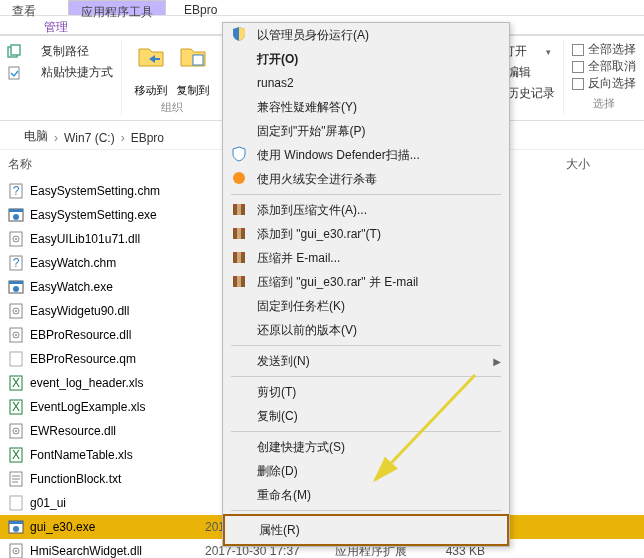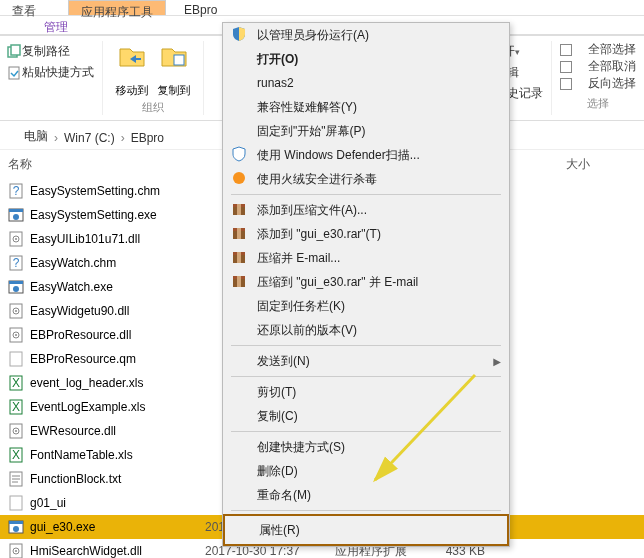--- a/index.html
+++ b/index.html
@@ -1,27 +1,27 @@
 <!DOCTYPE html>
 <html><head>
 <meta charset="utf-8">
 <style>
 *{margin:0;padding:0;box-sizing:border-box;font-family:"Microsoft YaHei",sans-serif;font-size:12px}
 body{background:#fff;width:644px;height:558px;overflow:hidden}
 .tabs{display:flex;height:16px;border-bottom:1px solid #e0e0e0}
 .tab{padding:3px 12px;color:#444;cursor:pointer}
-.tab.active{border:1px solid #ccc;border-bottom:1px solid #fff;background:#fdba74}
+.tab.active{border:1px solid #ccc;border-bottom:1px solid #fff;background:#c4b5fd}
 .ribbon{display:flex;height:85px;border-bottom:1px solid #ddd;padding:5px 0}
 .rgroup{display:flex;flex-direction:column;align-items:center;padding:0 8px;border-right:1px solid #eee}
-.rcmd{display:flex;align-items:center;gap:0;padding:2px 0;color:#333}
+.rcmd{display:flex;align-items:center;gap:19px;padding:2px 0;color:#333}
 .ricon{width:16px;height:16px;display:inline-block}
 .bigbtn{display:flex;flex-direction:column;align-items:center;width:42px;cursor:pointer}
 .bigiconwrap{width:32px;height:32px}
 .blabel{font-size:11px;margin-top:10px}
-.ropt{display:flex;align-items:center;gap:16px;color:#444}
+.ropt{display:flex;align-items:center;gap:4px;color:#444}
 .check{width:12px;height:12px;border:1px solid #888;display:inline-block}
 .crumb{display:flex;align-items:flex-end;height:28px;padding:4px 24px;color:#333}
 .sep{margin:0 6px;color:#888}
 .hdr{display:flex;padding:6px 8px;border-top:1px solid #eee;color:#555}
 .hdr .c1{width:195px}
 .list{}
 .row{display:flex;align-items:center;height:24px;padding:0 8px}
 .row.sel{background:#eab308}
 .fico{width:16px;height:16px;margin-right:6px;flex-shrink:0}
 .fname{width:175px;white-space:nowrap;overflow:hidden}

